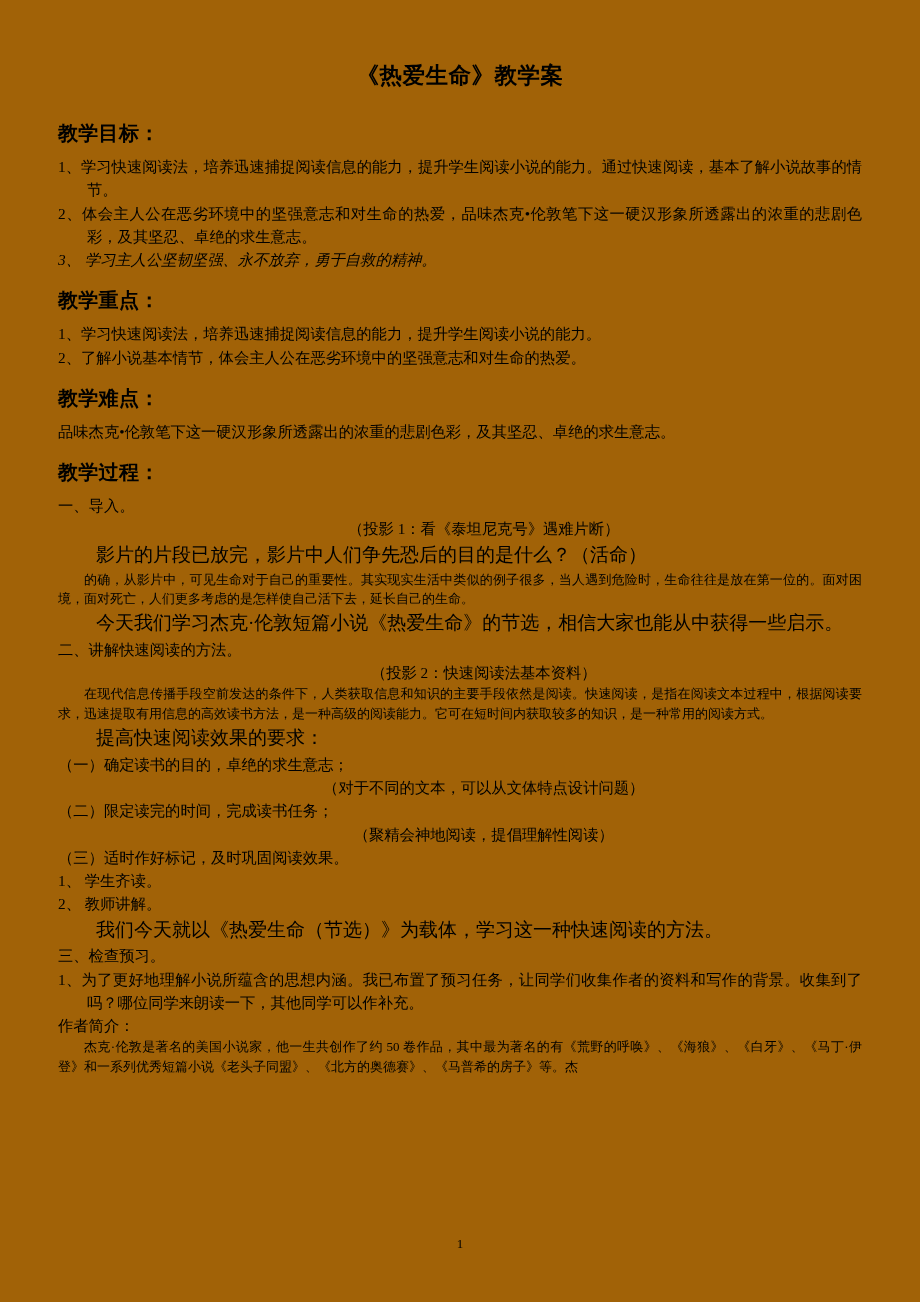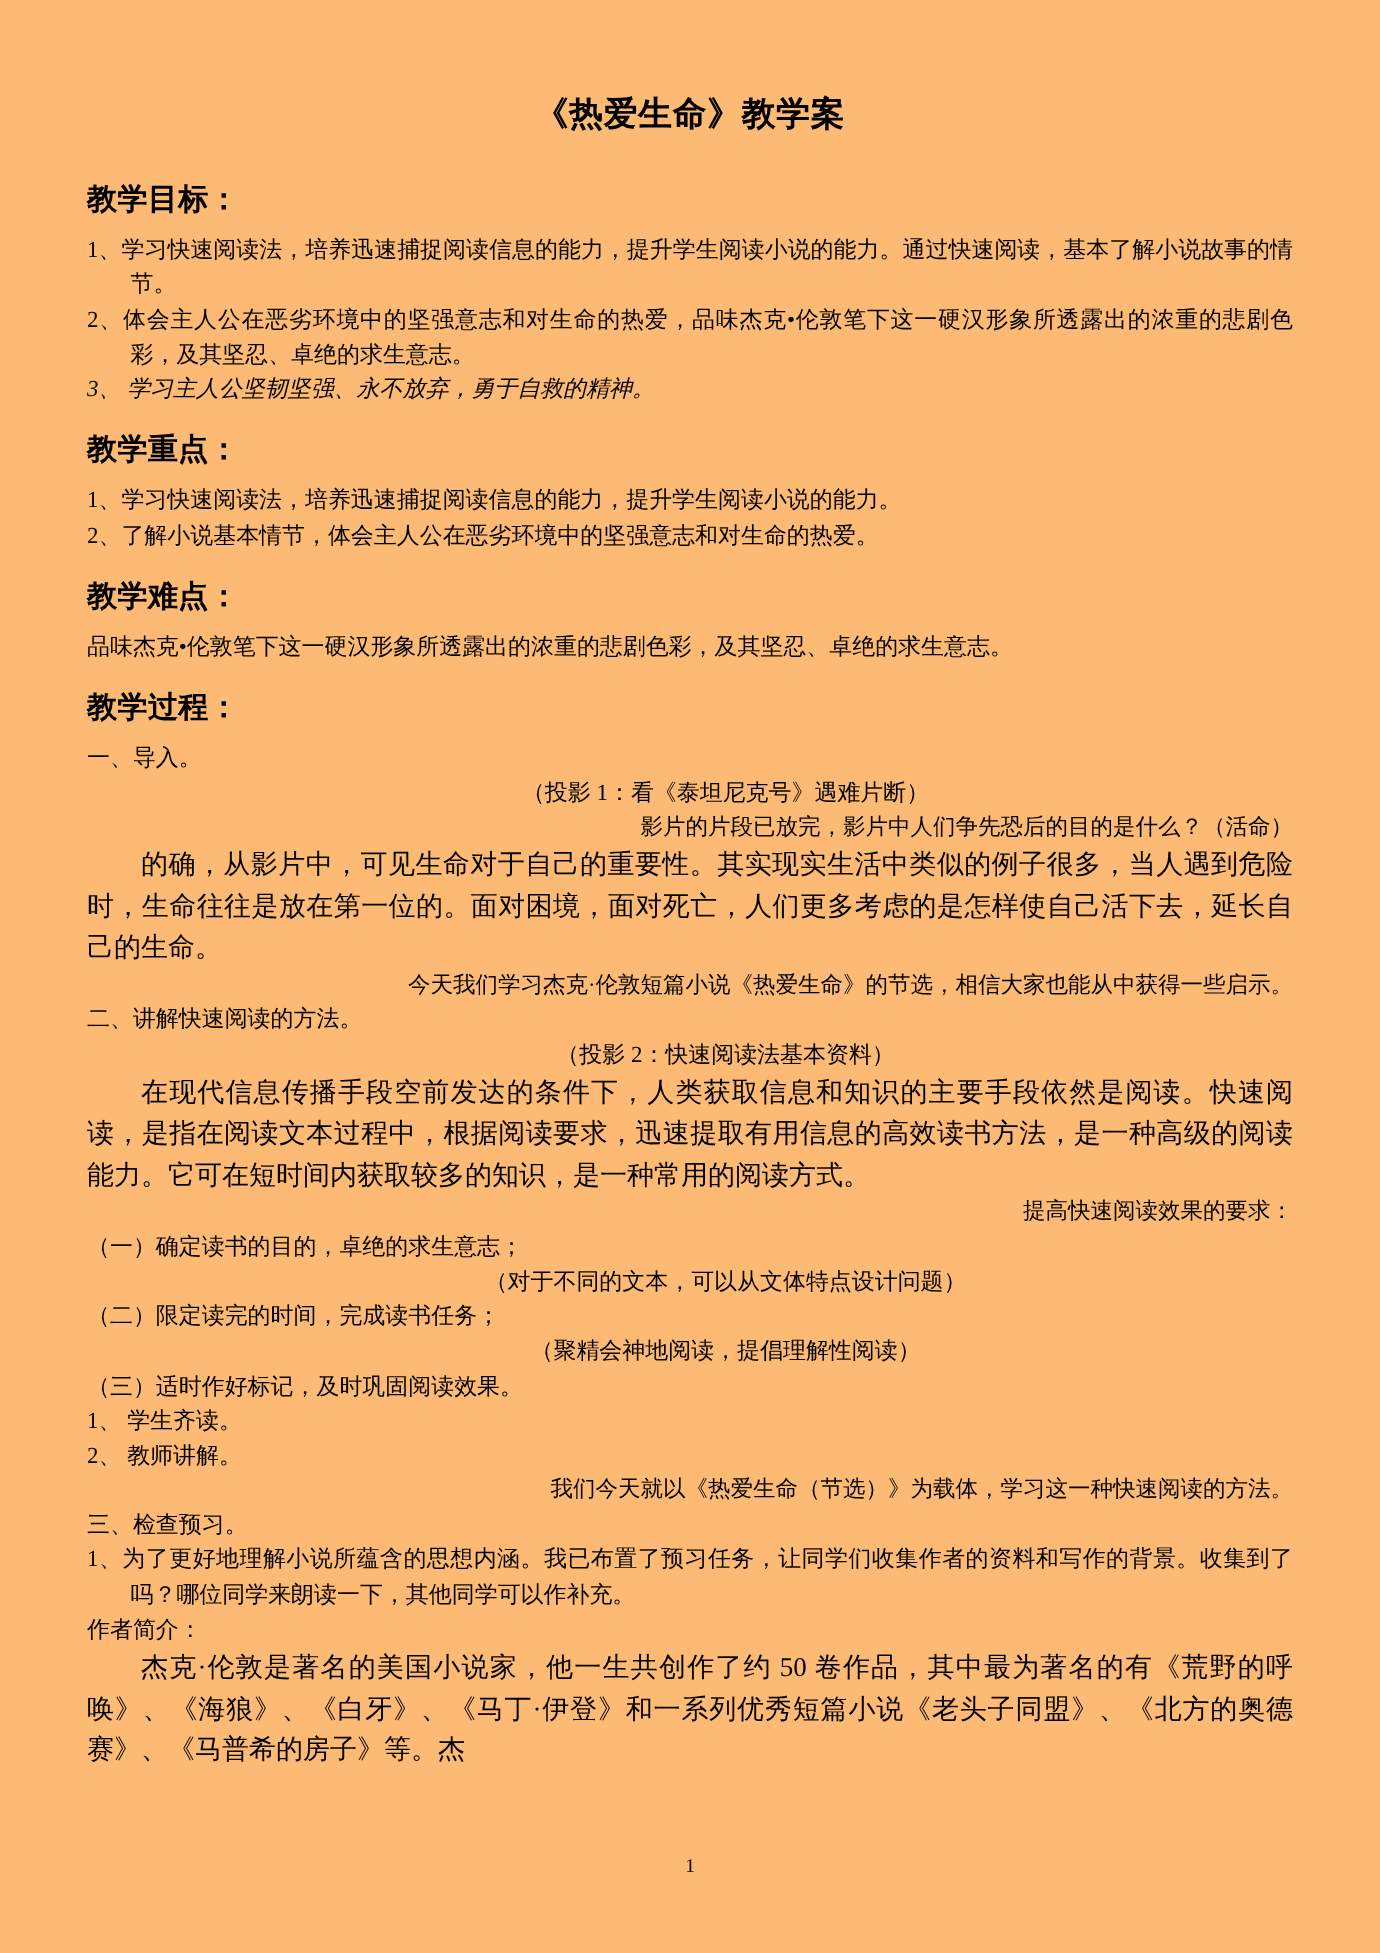--- a/index.html
+++ b/index.html
@@ -8,21 +8,21 @@
     background: #ffffff;
   }
   body {
     font-family: "Liberation Serif", "DejaVu Serif", serif;
     color: #000000;
   }
   .page {
     position: relative;
     width: 920px;
     height: 1302px;
-    background: #fdba74;
+    background: #a16207;
     box-sizing: border-box;
     padding: 62px 58px 0 58px;
     overflow: hidden;
   }
   .doc-title {
     text-align: center;
     font-size: 22.5px;
     font-weight: bold;
     letter-spacing: 0.5px;
     margin: 0 0 30px 0;
@@ -61,34 +61,34 @@
   
   .outline-line {
     font-size: 15.3px;
     line-height: 1.52;
     margin: 0;
     text-align: justify;
     text-justify: inter-ideograph;
   }
   
   .para {
-    font-size: 18px;
+    font-size: 13px;
     line-height: 1.52;
     margin: 0;
     text-indent: 2em;
     text-align: justify;
     text-justify: inter-ideograph;
   }
   
   .indent1 {
-    font-size: 15px;
+    font-size: 19px;
     line-height: 1.52;
     margin: 0;
     padding-left: 2em;
-    text-align: right;
+    text-align: left;
   }
   .indent2 {
     font-size: 15.3px;
     line-height: 1.52;
     margin: 0;
     padding-left: 3.1em;
     text-align: center;
   }
   .page-number {
     position: absolute;

